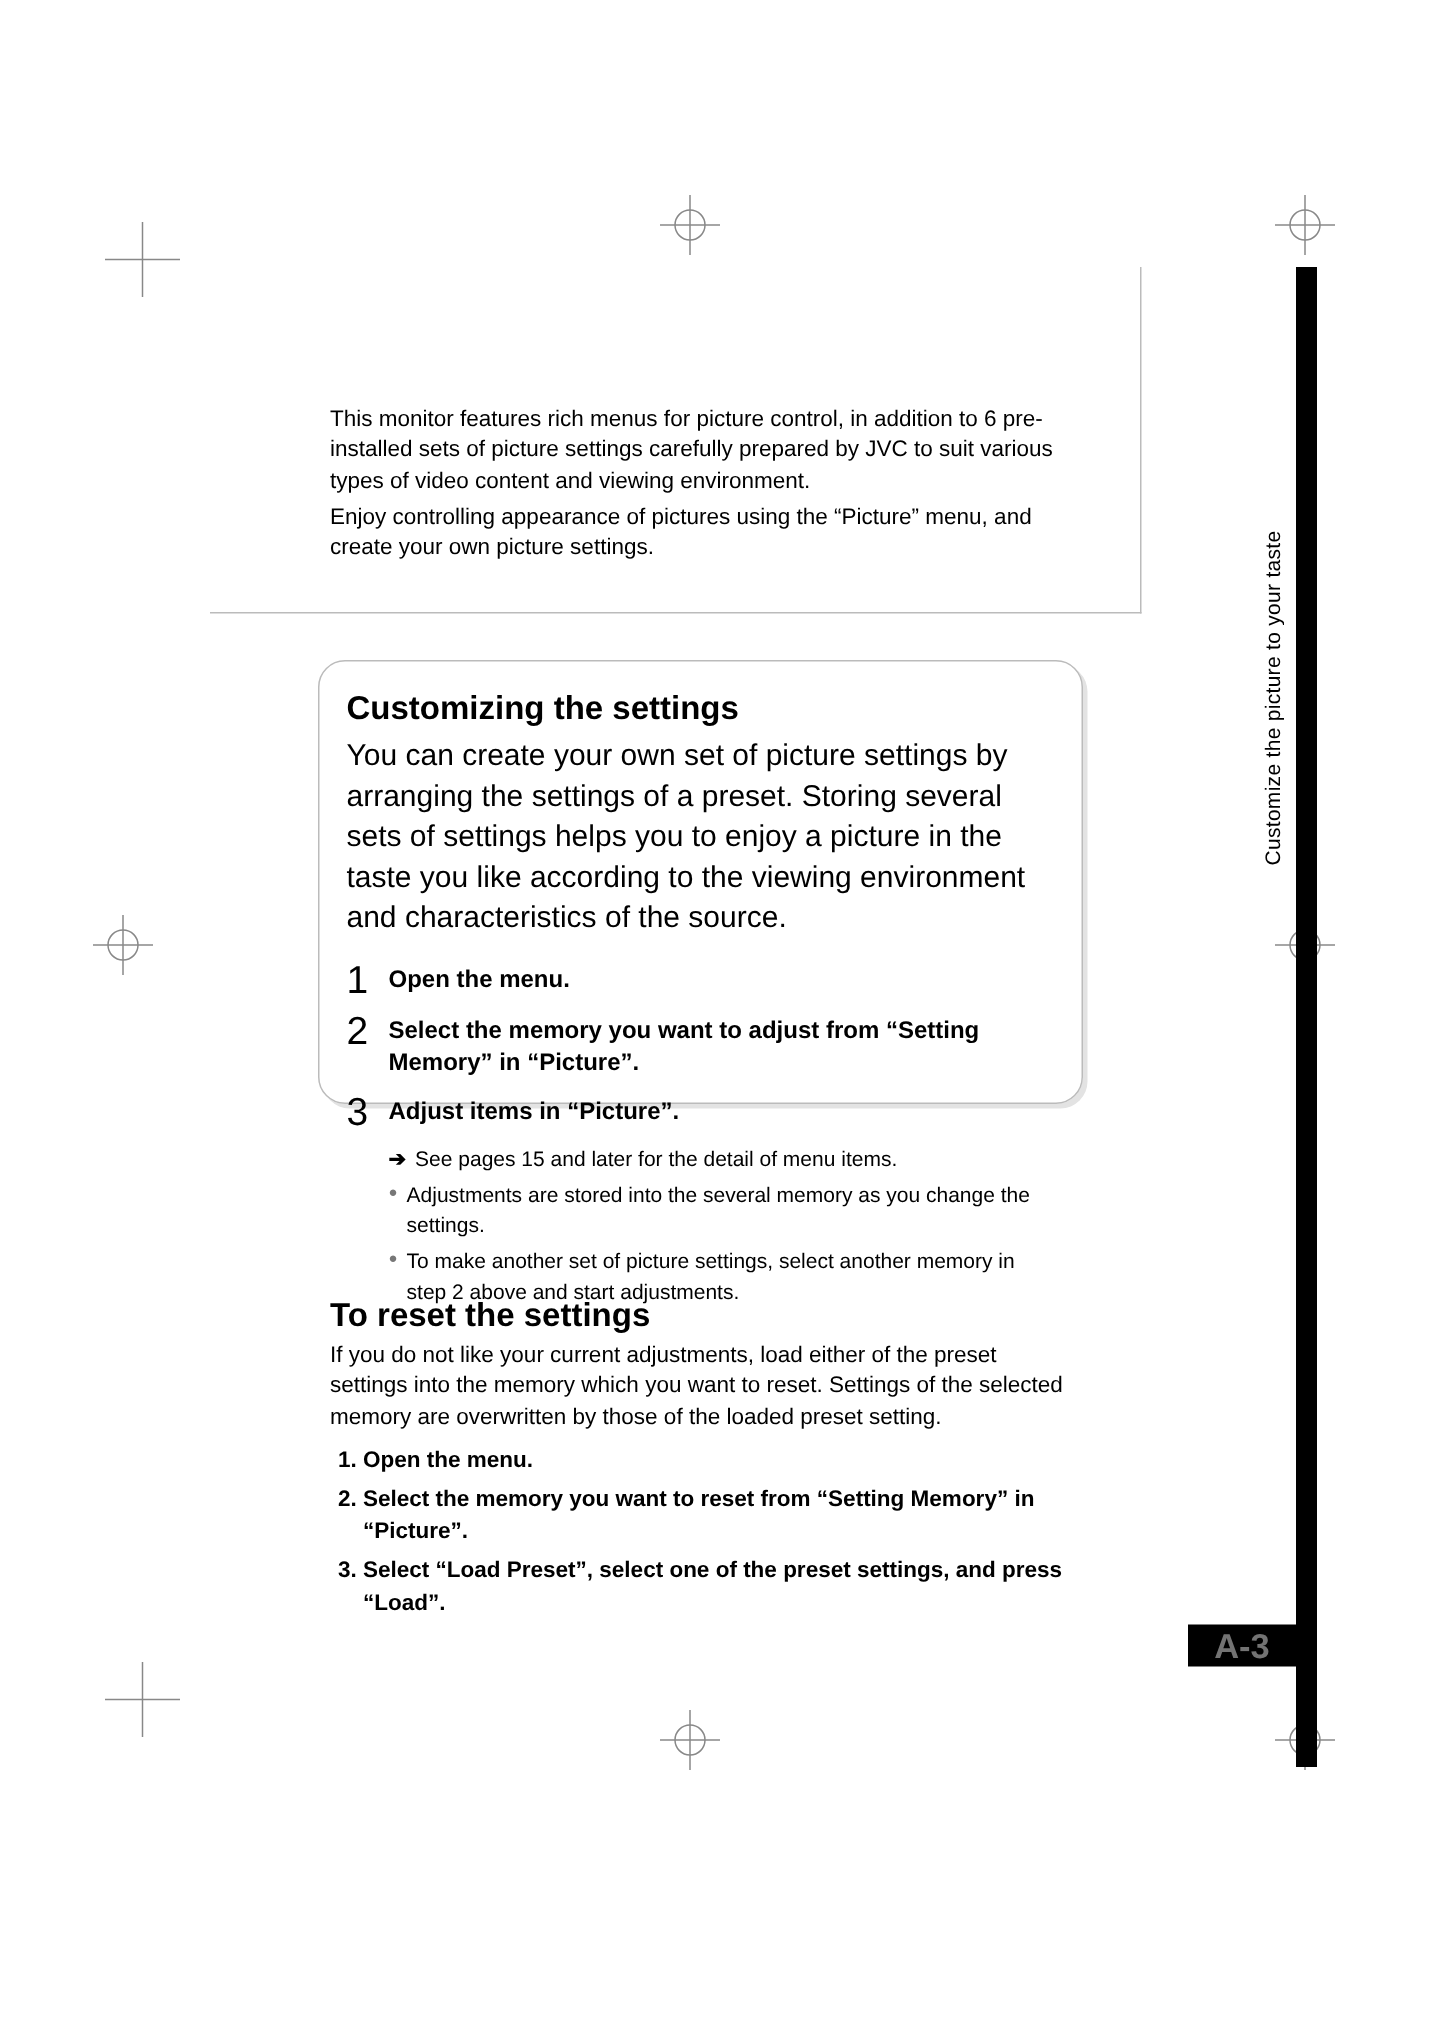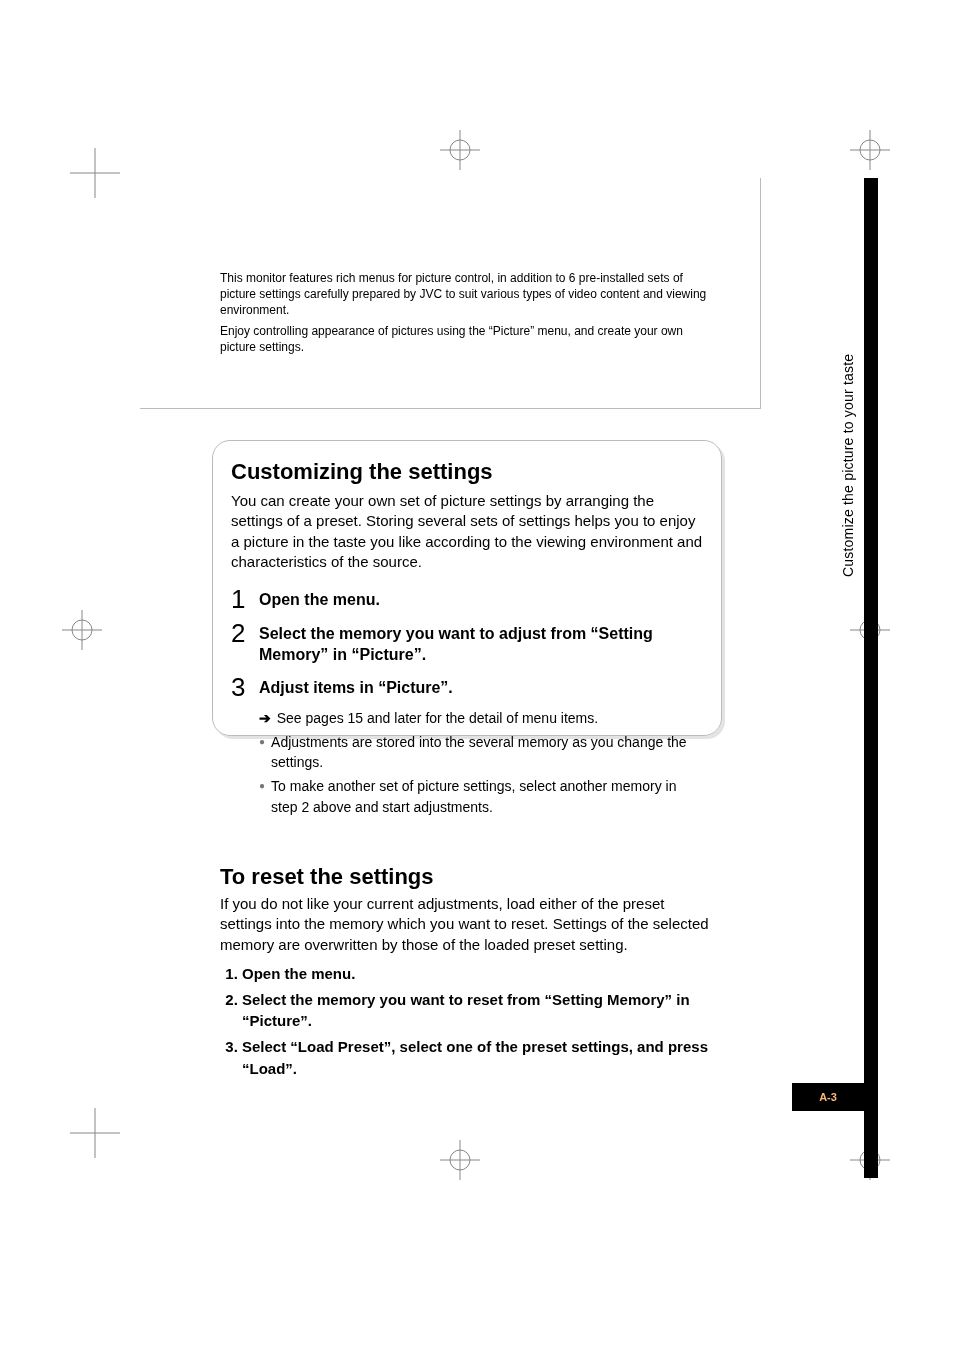--- a/index.html
+++ b/index.html
@@ -8,42 +8,42 @@
   .mark{position:absolute;pointer-events:none;}
   .mark svg{display:block;}
   .cross svg circle{fill:none;stroke:#888;stroke-width:1;}
   .cross svg line{stroke:#888;stroke-width:1;}
   
   .side-tab{position:absolute;right:90px;top:330px;width:24px;height:270px;}
   .side-tab .label{writing-mode:vertical-rl;transform:rotate(180deg);font-size:14px;letter-spacing:.2px;color:#000;white-space:nowrap;display:flex;align-items:center;justify-content:center;height:100%;}
   .side-bar-black{position:absolute;right:76px;top:178px;width:14px;height:1000px;background:#000;}
   
   .intro{position:absolute;left:140px;top:178px;width:620px;height:230px;background:#fff;border-right:1px solid #bbb;border-bottom:1px solid #bbb;}
-  .intro-text{position:absolute;left:220px;top:270px;width:490px;font-size:12px;line-height:1.35;}
+  .intro-text{position:absolute;left:220px;top:270px;width:490px;font-size:15px;line-height:1.35;}
   .intro-text p{margin:0 0 4px 0;}
   
   .cust-box{position:absolute;left:212px;top:440px;width:510px;height:296px;border:1px solid #bbb;border-radius:18px;box-shadow:3px 3px 0 #e3e3e3;padding:18px 18px 14px 18px;box-sizing:border-box;}
   .cust-box h2{margin:0 0 6px 0;font-size:22px;font-weight:700;}
-  .cust-box .lead{font-size:15px;line-height:1.35;margin-bottom:14px;}
+  .cust-box .lead{font-size:20px;line-height:1.35;margin-bottom:14px;}
   .step{display:flex;gap:10px;margin-bottom:8px;}
   .step .num{font-size:26px;line-height:1;font-weight:400;width:18px;flex:0 0 18px;}
   .step .txt{font-size:16px;font-weight:700;line-height:1.3;padding-top:4px;}
   .sub{margin-left:28px;font-size:14px;line-height:1.45;}
   .sub .row{display:flex;gap:6px;margin-bottom:4px;}
   .sub .arrow{font-weight:700;}
   .sub .dot{font-size:10px;color:#777;line-height:1.9;}
   
   .reset{position:absolute;left:220px;top:852px;width:500px;}
   .reset h2{margin:12px 0 4px 0;font-size:22px;font-weight:700;}
   .reset p{margin:0 0 8px 0;font-size:15px;line-height:1.35;}
   .reset ol{margin:0;padding-left:22px;font-size:15px;font-weight:700;line-height:1.45;}
   .reset ol li{margin-bottom:4px;}
   .reset ol li span{font-weight:700;}
   
-  .pnum{position:absolute;right:90px;bottom:240px;width:72px;height:28px;background:#000;color:#fdba74;font-size:11px;font-weight:700;display:flex;align-items:center;justify-content:center;}
+  .pnum{position:absolute;right:90px;bottom:240px;width:72px;height:28px;background:#000;color:#737373;font-size:23px;font-weight:700;display:flex;align-items:center;justify-content:center;}
 </style>
 </head>
 <body>
 
 <div class="page">
 
   <div class="mark" style="left:70px;top:148px;">
     <svg width="50" height="50">
         <line x1="0" y1="25" x2="50" y2="25" stroke="#888"></line>
         <line x1="25" y1="0" x2="25" y2="50" stroke="#888"></line>

